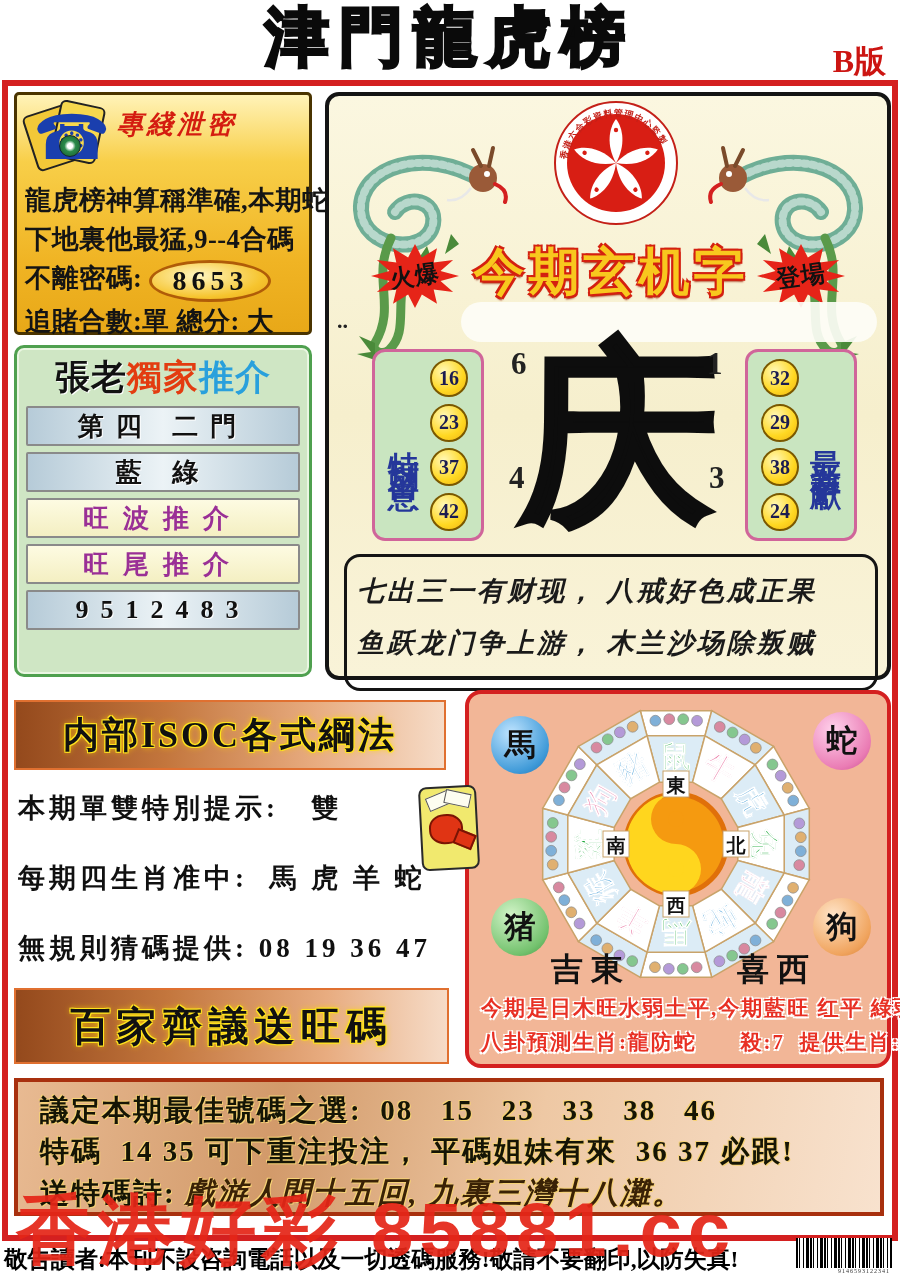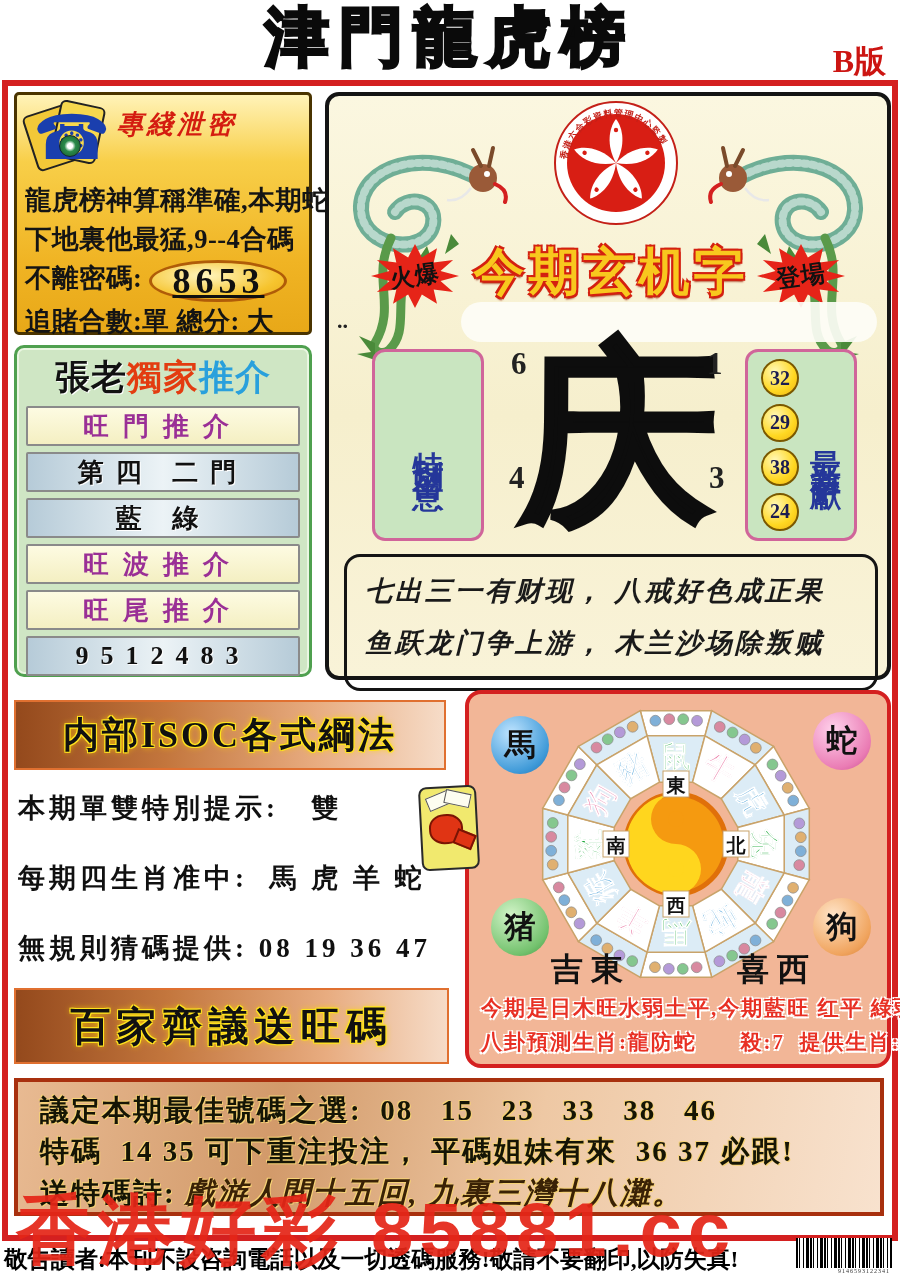--- a/index.html
+++ b/index.html
@@ -30,22 +30,22 @@
   .phone-glyph { position:absolute; left:8px; top:2px; font-size:62px; color:#1a3fae;
     font-family:"DejaVu Sans",sans-serif; }
   .phone-dial { position:absolute; left:34px; top:36px; width:22px; height:22px; border-radius:50%;
     background:radial-gradient(circle at 50% 50%, #fff 18%, #2a8a4a 40%, #1a5a2a 100%); border:1px solid #123; }
   .hotline-title { position:absolute; left:92px; top:8px; font-size:26px; font-weight:900;
     font-style:italic; color:#d41c10; letter-spacing:4px; }
   .hotline-line { font-size:26.5px; font-weight:900; color:#141414; line-height:39px;
     white-space:pre; letter-spacing:0.5px; }
   .secret-oval { display:inline-block; border:3px solid #b05c08; border-radius:50%;
     background:radial-gradient(ellipse at 40% 35%, #fff6c0, #f6c42e 65%, #e8a81a);
-    padding:0 20px; font-size:36px; font-weight:900; letter-spacing:5px; color:#101010;
-    vertical-align:middle; line-height:36px;text-decoration:underline; }
+    padding:0 20px; font-size:28px; font-weight:900; letter-spacing:5px; color:#101010;
+    vertical-align:middle; line-height:36px; }
 
   
   .zhang-box { position:absolute; left:14px; top:345px; width:298px; height:332px;
     border:3px solid #4fa04f; border-radius:10px; background:#cfe6c4; padding:4px 9px;
     box-shadow:inset 0 0 0 2px #eaf6e2; }
   .zhang-title { text-align:center; font-size:35px; font-weight:900; letter-spacing:1px;
     padding-top:2px; height:48px; }
   .zhang-title .t1 { color:#111; text-shadow:1px 1px 0 #fff; }
   .zhang-title .t2 { color:#e33c10; }
   .zhang-title .t3 { color:#29a0dc; }
@@ -89,21 +89,21 @@
     background:radial-gradient(circle at 35% 30%, #fff8b8, #ffd822 60%, #eeb214);
     display:flex; align-items:center; justify-content:center;
     font-size:20px; font-weight:900; color:#1c1c50; }
 
   .main-char { position:absolute; left:170px; top:236px; width:240px; height:210px;
     font-size:196px; font-weight:900; color:#0d0d0d; text-align:center; line-height:208px;
     -webkit-text-stroke:4px #0d0d0d; }
   .corner-num { position:absolute; font-size:31px; font-weight:700; color:#222; font-family:"Liberation Serif",serif; }
 
   .poem-box { position:absolute; left:15px; top:458px; width:534px; height:137px;
-    border:3px solid #141414; border-radius:16px; padding:8px 18px; }
+    border:3px solid #141414; border-radius:16px; padding:8px 10px; }
   .poem-line { font-size:27px; font-weight:700; font-style:italic; color:#1a1a1a;
     letter-spacing:3px; line-height:52px; white-space:pre; }
 
   
   .isoc-banner { position:absolute; left:14px; top:700px; width:432px; height:70px;
     border:2px solid #e07030;
     background:linear-gradient(90deg,#94491c,#c3763d 35%,#e8ac80 70%,#f6dcc8);
     display:flex; align-items:center; justify-content:center;
     font-size:36px; font-weight:900; color:#111; letter-spacing:3px;
     text-shadow:-1px -1px 0 #ffe41e, 1px -1px 0 #ffe41e, -1px 1px 0 #ffe41e, 1px 1px 0 #ffe41e, 0 0 6px #ffd000; }
@@ -191,21 +191,20 @@
     <div class="hotline-line">龍虎榜神算稱準確,本期蛇</div>
     <div class="hotline-line">下地裏他最猛,9--4合碼</div>
     <div class="hotline-line"><span>不離密碼: </span><span class="secret-oval">8653</span></div>
     <div class="hotline-line">追賭合數:單 總分: 大</div>
   </div>
 
   <div class="zhang-box">
     <div class="zhang-title">
       <span class="t1">張老</span><span class="t2">獨家</span><span class="t3">推介</span>
     </div>
-    <div class="zhang-row cream">旺門推介</div>
     <div class="zhang-row blue">第四 二門</div>
     <div class="zhang-row blue">藍 綠</div>
     <div class="zhang-row cream">旺波推介</div>
     <div class="zhang-row cream">旺尾推介</div>
     <div class="zhang-row blue">9512483</div>
   </div>
 
   <div class="mystery-box">
 
     <svg class="dragon left" viewBox="0 0 216 230">
@@ -269,20 +268,26 @@
       </div>
     <div class="burst br">
         <span>登場</span>
       </div>
     <div class="mystery-headline">今期玄机字</div>
     <div class="white-strip"></div>
     <div class="dots">..</div>
 
     <div class="num-panel lp">
       <div class="v-label">特別留意</div>
+      <div class="circle-col">
+        <div class="num-circle">16</div>
+        <div class="num-circle">23</div>
+        <div class="num-circle">37</div>
+        <div class="num-circle">42</div>
+      </div>
     </div>
 
     <div class="num-panel rp">
       <div class="circle-col">
         <div class="num-circle">32</div>
         <div class="num-circle">29</div>
         <div class="num-circle">38</div>
         <div class="num-circle">24</div>
       </div>
       <div class="v-label">最新奉獻</div>

